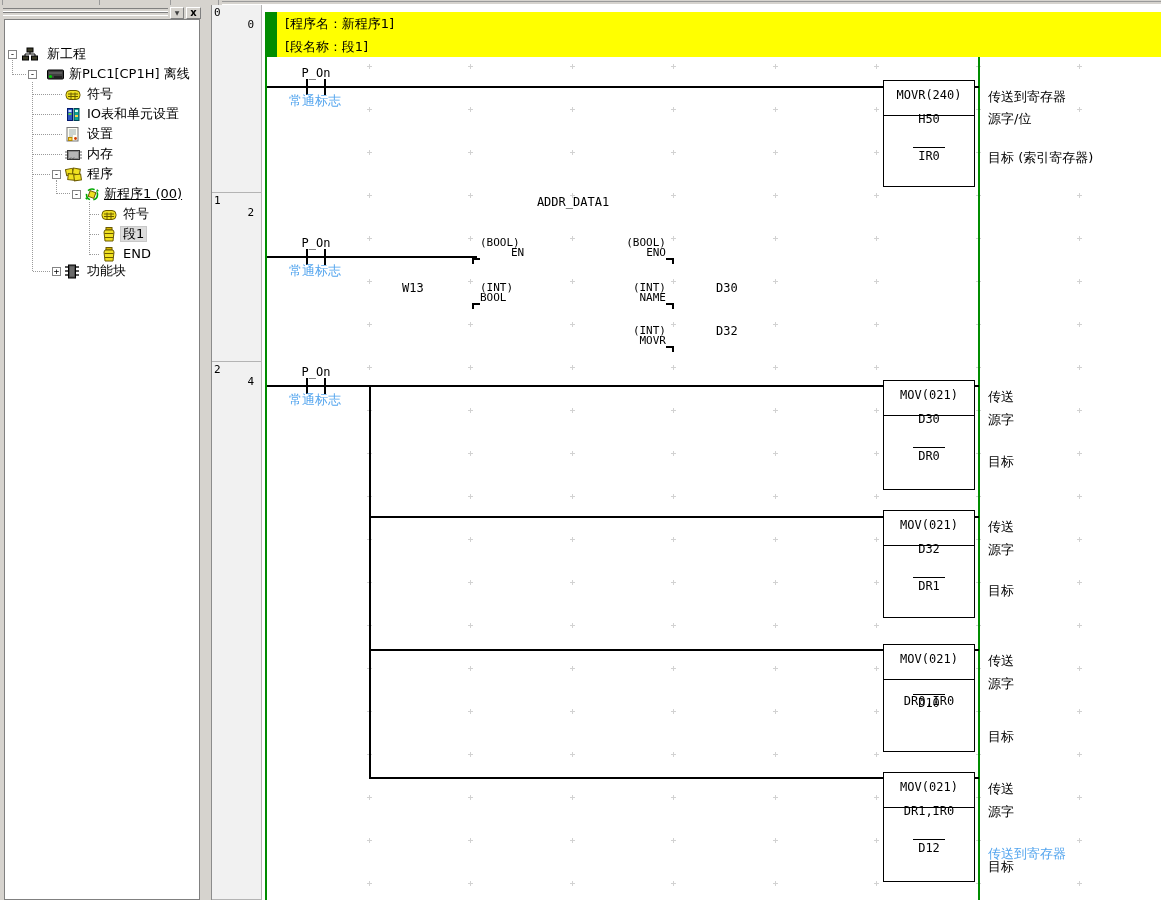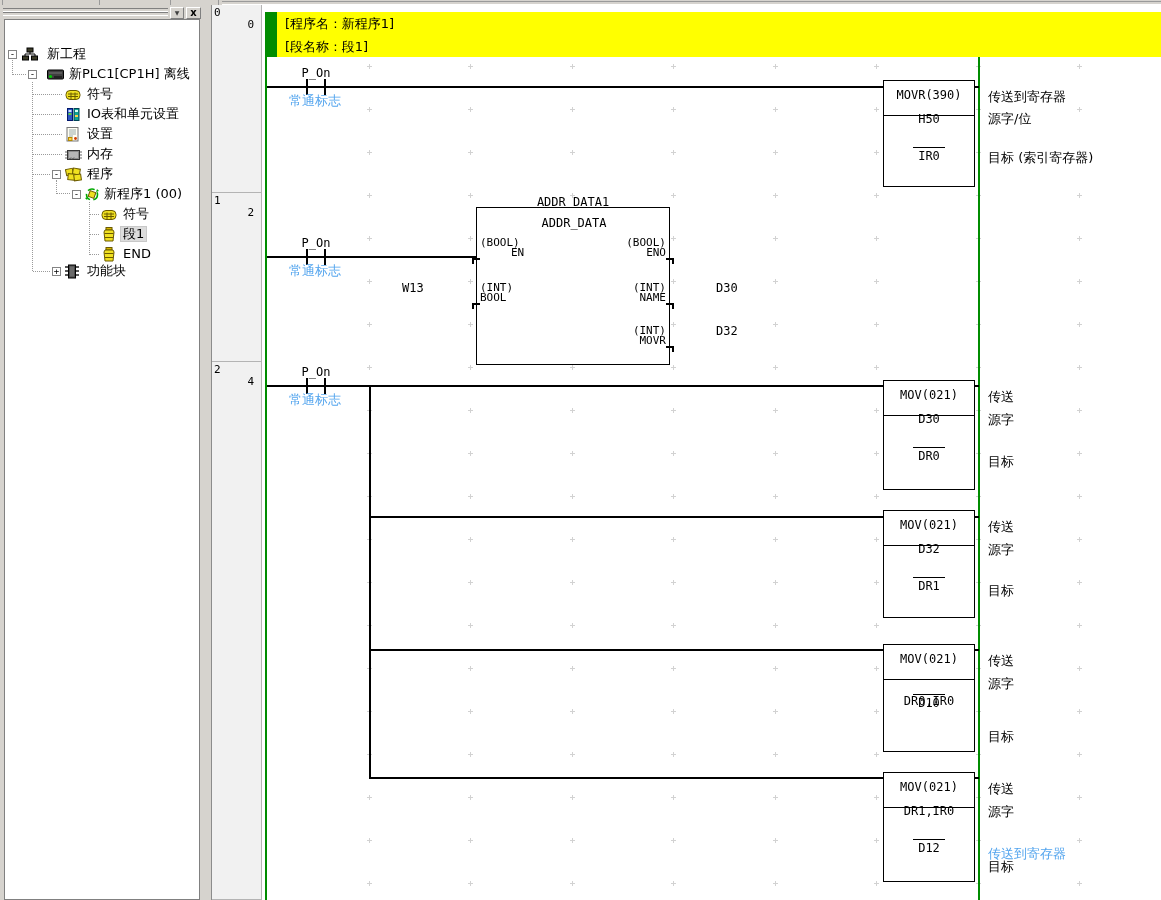--- a/index.html
+++ b/index.html
@@ -121,21 +121,21 @@
           </g>
         </svg></div>
       <div class="abs treelabel" style="left: 80px; top: 147px; padding: 0px 2px;">程序</div>
       <div class="exbox" style="left: 67px; top: 170px;">-</div>
       <div class="abs" style="left: 78px; top: 167px; width: 18px; height: 15px;"><svg width="18" height="15" viewBox="0 0 18 15">
           <circle cx="9" cy="7.5" r="5.5" fill="none" stroke="#0a0" stroke-width="1.6" stroke-dasharray="7 3.5"></circle>
           <path d="M14 2l2 2-3 1z" fill="#0a0"></path>
           <path d="M4 13l-2-2 3-1z" fill="#0a0"></path>
           <rect x="6" y="4.5" width="6" height="6" fill="#f0e020" stroke="#6b5a00" transform="rotate(20 9 7.5)"></rect>
         </svg></div>
-      <div class="abs treelabel" style="left: 97px; top: 167px; padding: 0px 2px;">新程序1 (00)</div>
+      <div class="abs treelabel" style="left: 97px; top: 167px; padding: 0px 2px; text-decoration: underline;">新程序1 (00)</div>
       <div class="abs" style="left: 96px; top: 187px; width: 18px; height: 15px;"><svg width="16" height="14" viewBox="0 0 16 14">
           <rect x="1" y="2.5" width="14" height="9" rx="4" fill="#f0e020" stroke="#6b5a00"></rect>
           <path d="M3 6h10M3 8.5h10M6 4.5v7M10 4.5v7" stroke="#6b5a00" fill="none"></path>
         </svg></div>
       <div class="abs treelabel" style="left: 116px; top: 187px; padding: 0px 2px;">符号</div>
       <div class="abs" style="left: 96px; top: 207px; width: 18px; height: 15px;"><svg width="16" height="15" viewBox="0 0 16 15">
           <rect x="5" y="0.5" width="6" height="2.5" fill="#d8b800" stroke="#6b5a00"></rect>
           <path d="M4 3h8l1 2-1 9H4L3 5z" fill="#f0e020" stroke="#6b5a00"></path>
           <path d="M3.5 6.5h9M4 10.5h8" stroke="#6b5a00"></path>
         </svg></div>
@@ -359,21 +359,21 @@
       <div class="abs mono" style="left: 0px; top: 1px; width: 72px; text-align: center; font-size: 12px;">P_On</div>
     </div>
     <div class="abs sans" style="left: 289px; top: 262px; font-size: 13px; color: rgb(84, 165, 238);">常通标志</div>
     <div class="abs" style="left: 280px; top: 364px; width: 70px; height: 44px; pointer-events: auto;">
       <div class="abs" style="left: 26px; top: 14px; width: 2px; height: 16px; background: rgb(0, 0, 0);"></div>
       <div class="abs" style="left: 44px; top: 14px; width: 2px; height: 16px; background: rgb(0, 0, 0);"></div>
       <div class="abs mono" style="left: 0px; top: 1px; width: 72px; text-align: center; font-size: 12px;">P_On</div>
     </div>
     <div class="abs sans" style="left: 289px; top: 391px; font-size: 13px; color: rgb(84, 165, 238);">常通标志</div>
     <div class="blockbox mono" style="left: 883px; top: 80px; width: 92px; height: 107px; pointer-events: auto;">
-      <div class="blocktitle mono">MOVR(390)</div>
+      <div class="blocktitle mono">MOVR(240)</div>
       <div class="opcell mono" style="top: 31px;">H50</div>
       <div class="opcell mono" style="top: 66px;"><span class="ovl">IR0</span></div>
     </div>
     <div class="cmt sans" style="top: 88px; color: rgb(0, 0, 0);">传送到寄存器</div>
     <div class="cmt sans" style="top: 110px; color: rgb(0, 0, 0);">源字/位</div>
     <div class="cmt sans" style="top: 149px; color: rgb(0, 0, 0);">目标 (索引寄存器)</div>
     <div class="blockbox mono" style="left: 883px; top: 380px; width: 92px; height: 110px; pointer-events: auto;">
       <div class="blocktitle mono">MOV(021)</div>
       <div class="opcell mono" style="top: 31px;">D30</div>
       <div class="opcell mono" style="top: 66px;"><span class="ovl">DR0</span></div>
@@ -400,23 +400,20 @@
     <div class="blockbox mono" style="left: 883px; top: 772px; width: 92px; height: 110px; pointer-events: auto;">
       <div class="blocktitle mono">MOV(021)</div>
       <div class="opcell mono" style="top: 31px;">DR1,IR0</div>
       <div class="opcell mono" style="top: 66px;"><span class="ovl">D12</span></div>
     </div>
     <div class="cmt sans" style="top: 780px; color: rgb(0, 0, 0);">传送</div>
     <div class="cmt sans" style="top: 803px; color: rgb(0, 0, 0);">源字</div>
     <div class="cmt sans" style="top: 845px; color: rgb(84, 165, 238);">传送到寄存器</div>
     <div class="cmt sans" style="top: 858px; color: rgb(0, 0, 0);">目标</div>
     <div class="abs mono" style="left: 476px; top: 195px; width: 194px; text-align: center; font-size: 12px;">ADDR_DATA1</div>
-    <div class="blockbox mono" style="left: 476px; top: 207px; width: 194px; height: 158px; pointer-events: auto;">
-      <div class="abs mono" style="left: 0px; top: 8px; width: 194px; text-align: center; font-size: 12px;">ADDR_DATA</div>
-    </div>
     <div class="pintext mono" style="left: 480px; top: 238px;">(BOOL)</div>
     <div class="pintext mono" style="left: 480px; top: 248px; margin-left: 31px;">EN</div>
     <div class="wire" style="left: 472px; top: 258px; width: 8px; height: 2px;"></div>
     <div class="wire" style="left: 472px; top: 258px; width: 2px; height: 6px;"></div>
     <div class="pintext mono" style="left: 480px; top: 283px;">(INT)</div>
     <div class="pintext mono" style="left: 480px; top: 293px;">BOOL</div>
     <div class="wire" style="left: 472px; top: 303px; width: 8px; height: 2px;"></div>
     <div class="wire" style="left: 472px; top: 303px; width: 2px; height: 6px;"></div>
     <div class="abs mono" style="left: 402px; top: 281px; font-size: 12px; pointer-events: auto;">W13</div>
     <div class="pintext mono" style="left: 580px; top: 238px; width: 86px; text-align: right;">(BOOL)</div>

